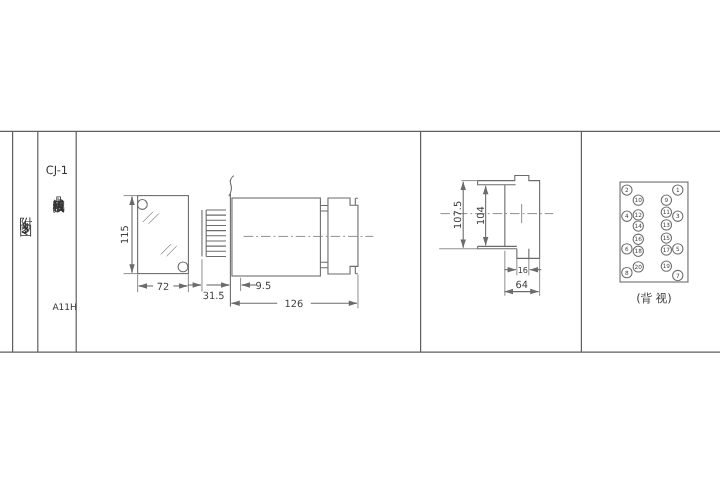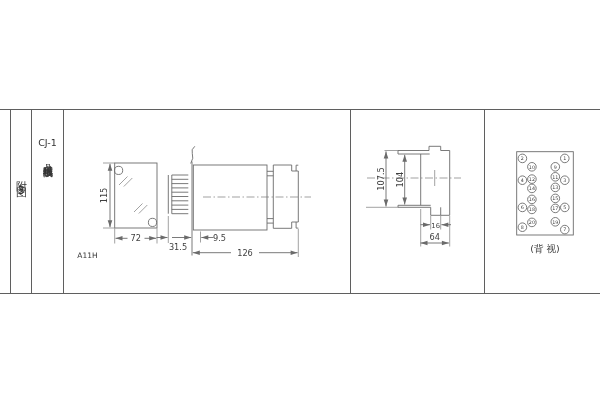--- a/index.html
+++ b/index.html
@@ -15,21 +15,21 @@
   svg .dim-s{font-size:6.8px;}
   svg .pin-num{font-size:4.8px;}
   svg .bv{font-size:9.5px;}
   .vwrap{position:absolute;display:flex;justify-content:center;}
   .vtext{writing-mode:vertical-lr;text-orientation:upright;}
   #fig-label-box{left:9px;top:172px;width:22px;}
   #fig-label-box .vtext{font-size:11px;letter-spacing:6px;color:#333;}
   #model-box{left:31px;top:137px;width:33px;text-align:center;font-size:9.5px;color:#333;}
   #desc-box{left:31px;top:156px;width:33px;}
   #desc-box .vtext{font-size:10px;letter-spacing:0.5px;color:#333;}
-  #code-box{left:31px;top:251px;width:33px;text-align:center;font-size:7.5px;color:#333;padding-left:40px;}
+  #code-box{left:31px;top:251px;width:33px;text-align:right;font-size:7.5px;color:#333;}
   .hbox{position:absolute;}
 </style>
 </head>
 <body>
 
 <div class="screen">
 
   <div class="vwrap" id="fig-label-box">
     <span class="vtext">附图3</span>
   </div>

